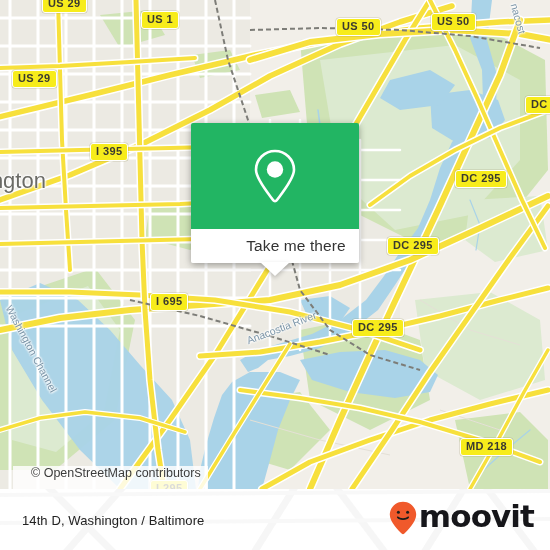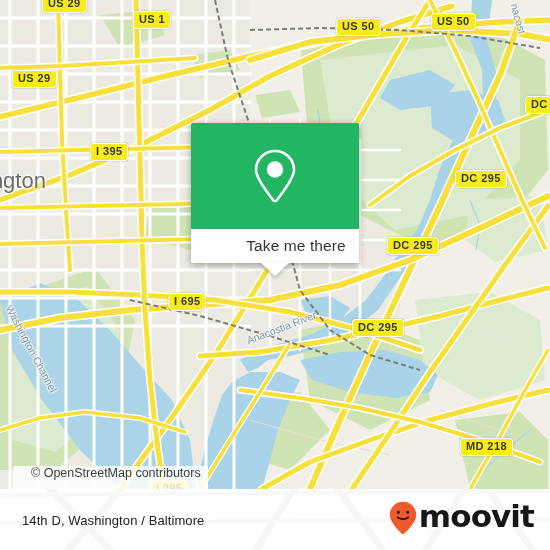--- a/index.html
+++ b/index.html
@@ -360,29 +360,29 @@
       <path class="rail" d="M130,300 L200,316 L270,336 L330,355"></path>
     </svg>
 
     <div class="place-label" style="left:-14px; top:168px;">ington</div>
 
     <div class="water-label" style="left:14px; top:303px; transform:rotate(62deg); transform-origin:0 0;">Washington Channel</div>
     <div class="water-label" style="left:245px; top:335px; transform:rotate(-21deg); transform-origin:0 0;">Anacostia River</div>
     <div class="water-label" style="left:520px; top:2px; transform:rotate(74deg); transform-origin:0 0;">nacost</div>
 
     <div class="shield" style="left:42px;  top:-5px;">US 29</div>
-    <div class="shield" style="left:133px; top:11px;">US 1</div>
+    <div class="shield" style="left:141px; top:11px;">US 1</div>
     <div class="shield" style="left:336px; top:18px;">US 50</div>
     <div class="shield" style="left:431px; top:13px;">US 50</div>
     <div class="shield" style="left:12px;  top:70px;">US 29</div>
     <div class="shield" style="left:525px; top:96px;">DC</div>
     <div class="shield" style="left:90px;  top:143px;">I 395</div>
     <div class="shield" style="left:455px; top:170px;">DC 295</div>
     <div class="shield" style="left:387px; top:237px;">DC 295</div>
-    <div class="shield" style="left:168px; top:293px;border-radius:6px;">I 695</div>
+    <div class="shield" style="left:150px; top:293px;">I 695</div>
     <div class="shield" style="left:352px; top:319px;">DC 295</div>
     <div class="shield" style="left:460px; top:438px;">MD 218</div>
     <div class="shield" style="left:150px; top:480px;">I 295</div>
 
     <div class="card">
       <div class="card-head">
         <span class="pin-icon">
           <svg width="48" height="56" viewBox="0 0 48 56" xmlns="http://www.w3.org/2000/svg">
             <path d="M24 3 C13.5 3 5 11.4 5 21.8 C5 30.8 17 45.2 22.2 52.2 C23.1 53.4 24.9 53.4 25.8 52.2 C31 45.2 43 30.8 43 21.8 C43 11.4 34.5 3 24 3 Z" fill="none" stroke="#ffffff" stroke-width="2.6"></path>
             <circle cx="24" cy="21.5" r="8.2" fill="#ffffff"></circle>

